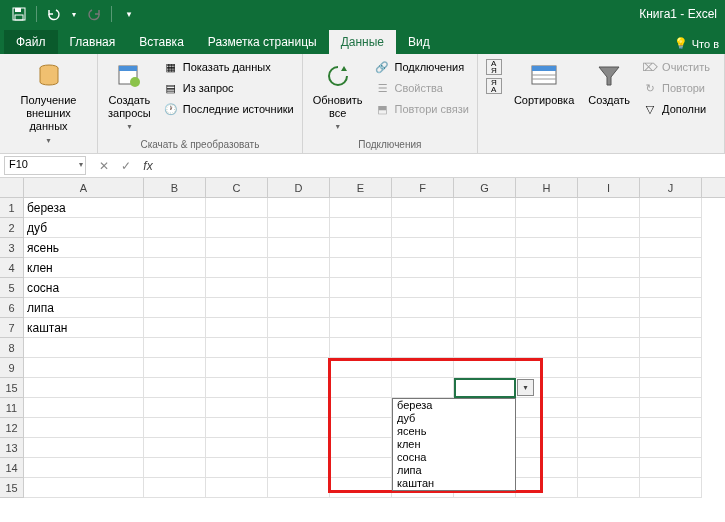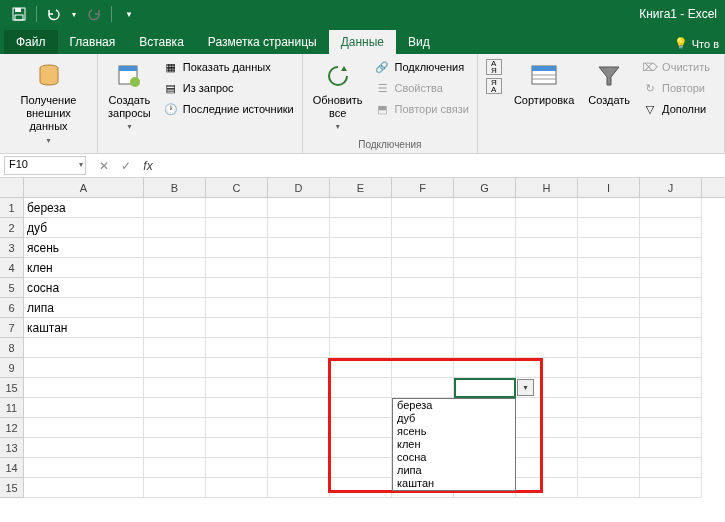--- a/index.html
+++ b/index.html
@@ -136,20 +136,21 @@
         <div class="rlist-item">
             <span class="icon16">▤</span>
             <span>Из запрос</span>
           </div>
         <div class="rlist-item">
             <span class="icon16">🕐</span>
             <span>Последние источники</span>
           </div>
       </div>
     </div>
+    <div class="rgroup-label">Скачать &amp; преобразовать</div>
   </div>
 
   <div class="rgroup">
     <div class="rgroup-body">
       <div class="rbtn-big">
         <span class="icon32">
             <svg width="28" height="28" viewBox="0 0 28 28">
               <path d="M14 5 a9 9 0 1 0 9 9" fill="none" stroke="#2e7d32" stroke-width="2"></path>
               <path d="M20 4 L23 9 L17 9 Z" fill="#2e7d32"></path>
             </svg>

